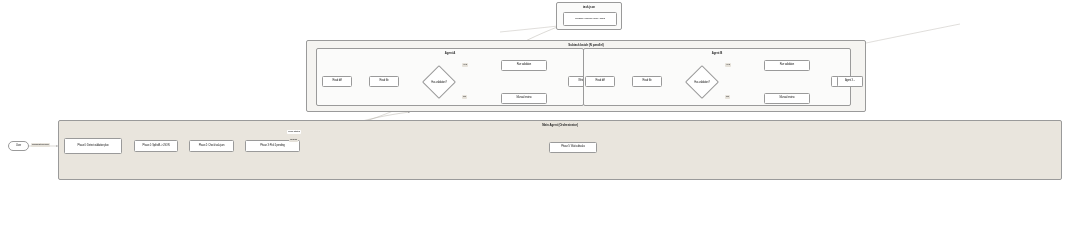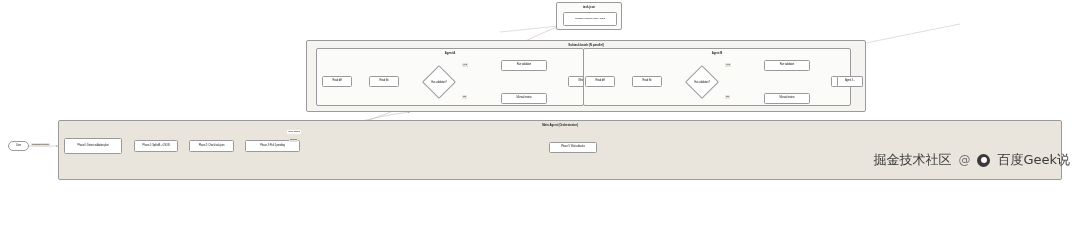--- a/index.html
+++ b/index.html
@@ -212,20 +212,14 @@
 
   <div class="node tiny" style="left:64px;top:138px;width:58px;height:16px;">Phase 0: Detect validation plan</div>
   <div class="node tiny" style="left:134px;top:140px;width:44px;height:12px;">Phase 1: Split diff -&gt; JSON</div>
   <div class="node tiny" style="left:189px;top:140px;width:45px;height:12px;">Phase 2: Check task.json</div>
   <div class="node tiny" style="left:245px;top:140px;width:55px;height:12px;">Phase 3: Pick 5 pending</div>
   <div class="node tiny" style="left:549px;top:142px;width:48px;height:11px;">Phase 5: Wait subtasks</div>
 
   <div class="edge-label" style="left:287px;top:130px;">Mark status</div>
   <div class="edge-label dark" style="left:289px;top:138px;">Spawn</div>
 
-  <div class="watermark">
-    <span>掘金技术社区</span>
-    <span class="wm-sep">@</span>
-    <span class="wm-logo"></span>
-    <span>百度Geek说</span>
-  </div>
 
 </div>
 
 </body></html>

